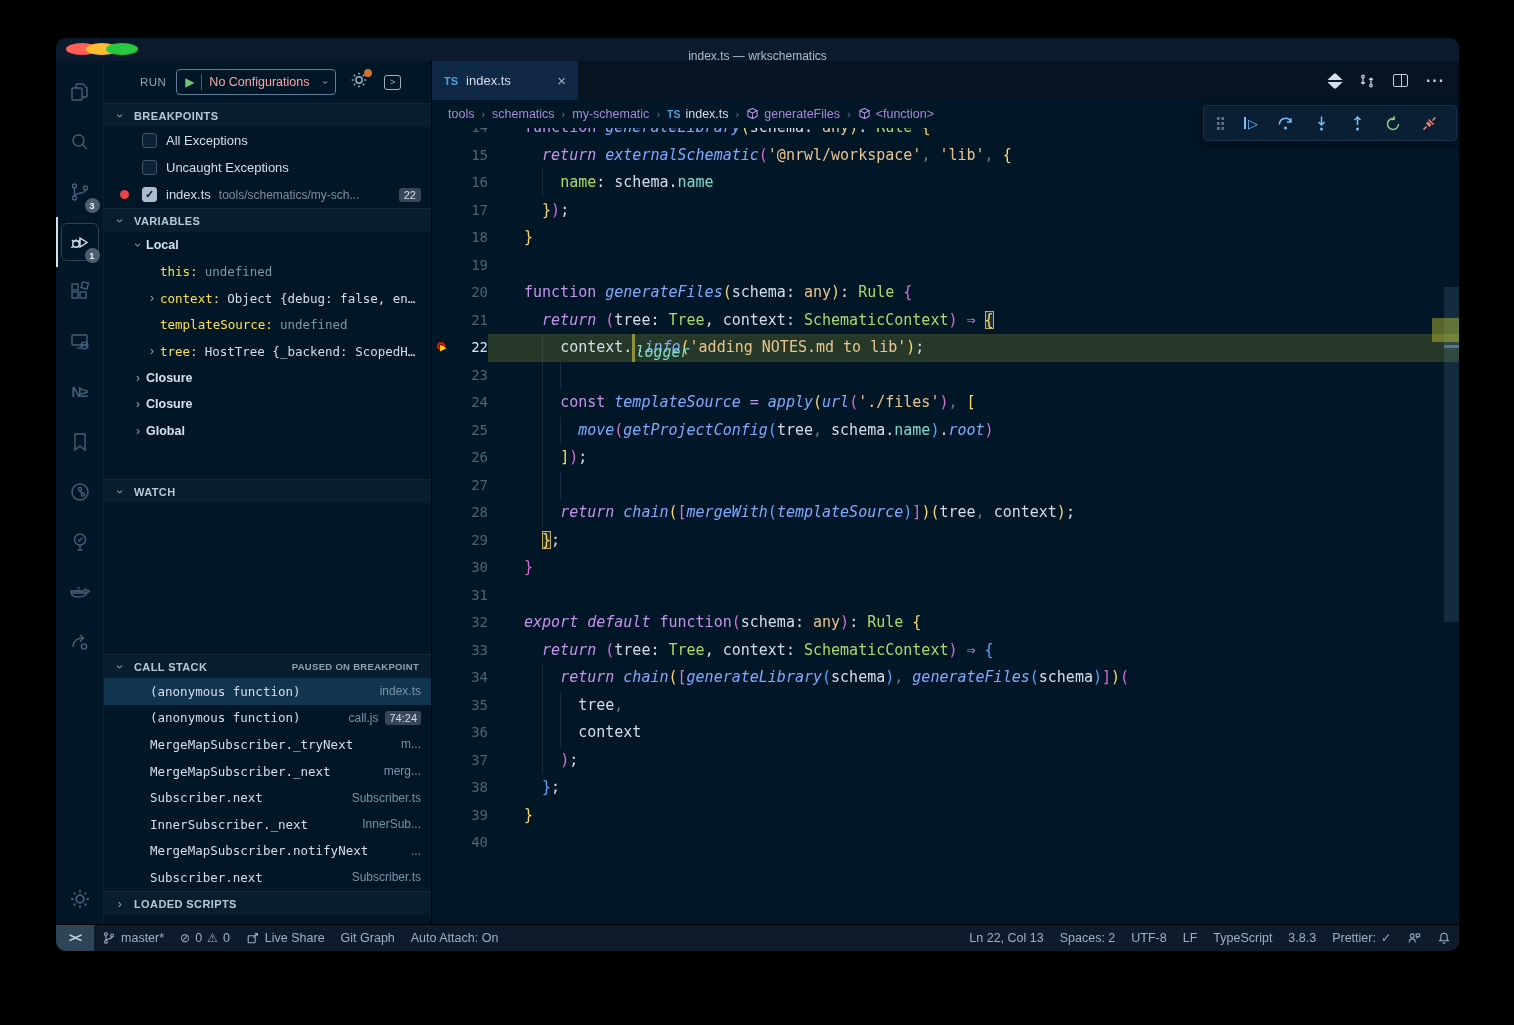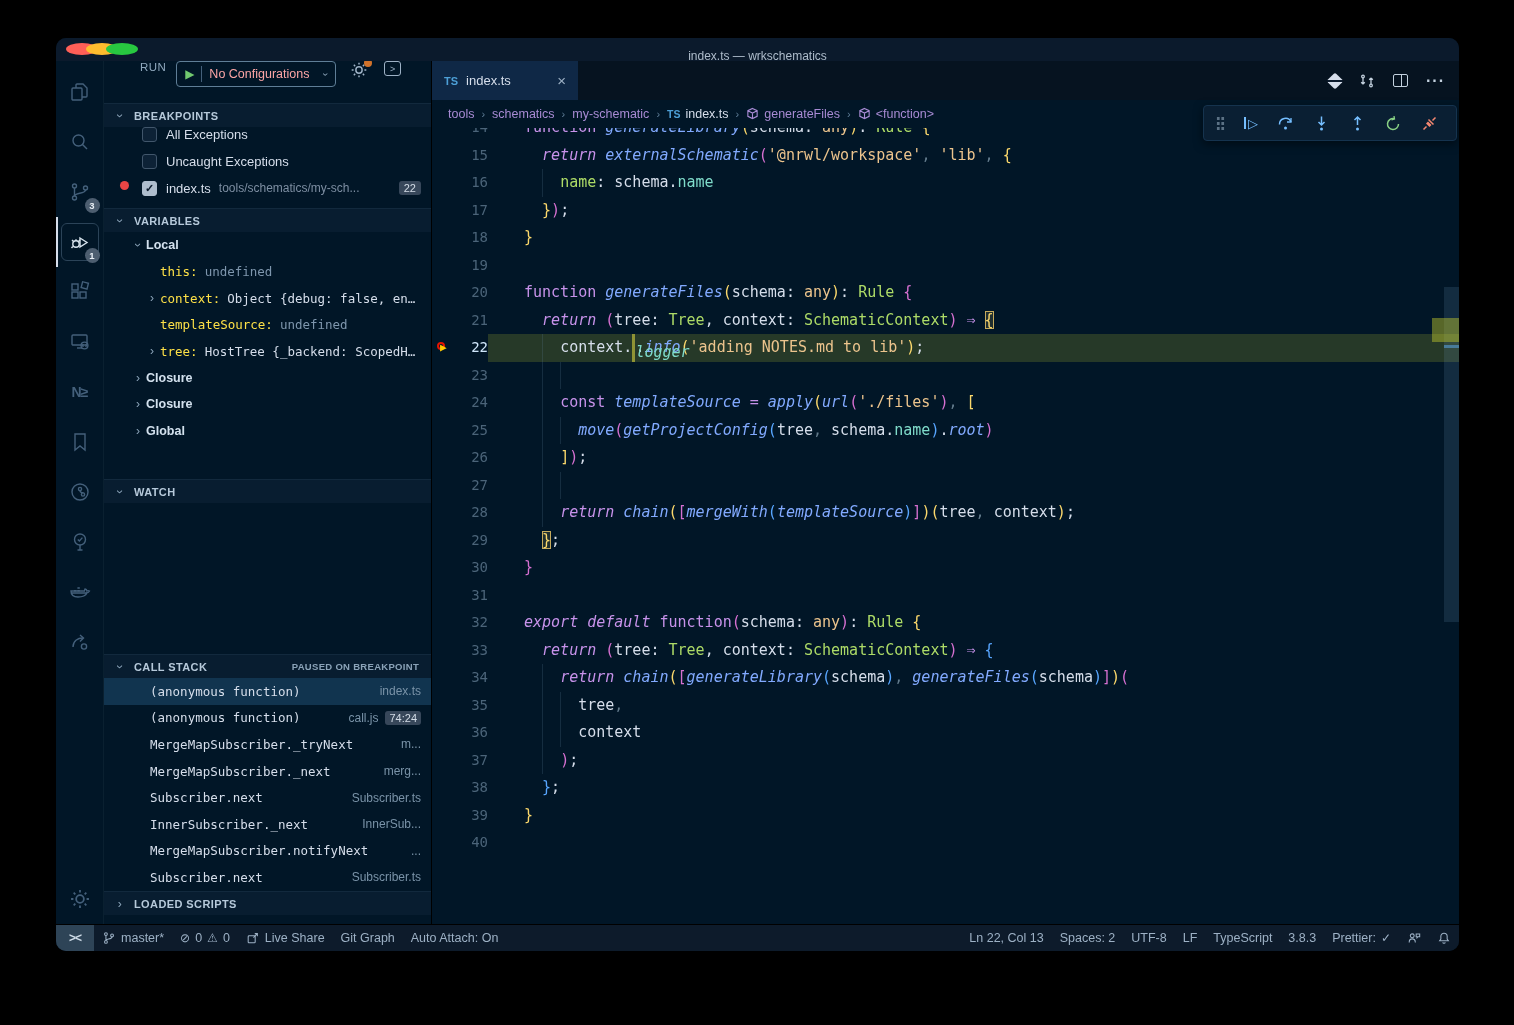--- a/index.html
+++ b/index.html
@@ -31,21 +31,21 @@
   .ab-box { width:38px; height:38px; display:flex; align-items:center; justify-content:center; }
   .ab-badge { position:absolute; right:4px; bottom:4px; width:15px; height:15px; border-radius:50%;
     background:#4d5e70; color:#e9eff5; font-size:9.5px; font-weight:bold;
     display:flex; align-items:center; justify-content:center; }
   .ab-spacer { flex:1; }
   .nx-glyph { font-size:14px; font-weight:bold; letter-spacing:-1px; }
 
   
   .sidebar { width:328px; flex:none; background:#011627; border-right:1px solid #000;
     display:flex; flex-direction:column; overflow:hidden; }
-  .runbar { height:42px; flex:none; display:flex; padding-left:36px; }
+  .runbar { height:42px; flex:none; display:flex; align-items:center; padding-left:36px; }
   .run-label { font-size:11.5px; color:#8fa8bd; letter-spacing:.4px; margin-right:10px; }
   .run-dd { width:160px; height:26px; border:1px solid #5f7e97; border-radius:4px;
     display:flex; align-items:center; padding:0 8px; gap:7px; }
   .run-play { color:#71c96f; font-size:12px; }
   .run-sep { width:1px; height:16px; background:#44607b; }
   .run-config { font-size:12.5px; color:#fca5a5; white-space:nowrap; flex:1; }
   .chev { color:#8ba3b8; font-size:10px; display:inline-block; transform:rotate(90deg); }
   .gear-wrap { position:relative; margin-left:14px; color:#9db1c5; }
   .gear-wrap svg, .ab-item .gearsvg { width:18px; height:18px; stroke:currentColor; fill:none; stroke-width:1.3; }
   .gear-dot { position:absolute; top:-2px; right:-4px; width:8px; height:8px; border-radius:50%; background:#d0722b; }
@@ -59,21 +59,21 @@
   .sec-status { margin-left:auto; font-size:9.5px; color:#8ba3b8; letter-spacing:.3px; }
   .sec-body { flex:none; overflow:hidden; }
   #breakpoints-body { height:81px; } #variables-body { height:247px; }
   #watch-body { height:151px; } #callstack-body { height:213px; }
   .ls-fill { flex:1; }
 
   .tw { color:#8ba3b8; font-size:12px; width:16px; flex:none; text-align:center; display:inline-block; }
   .tw.open { transform:rotate(90deg); }
   .tw.hidden { visibility:hidden; }
 
-  .bp-row { height:27px; display:flex; align-items:flex-start; padding-left:38px; position:relative; }
+  .bp-row { height:27px; display:flex; align-items:center; padding-left:38px; position:relative; }
   .bp-dot { position:absolute; left:16px; width:9px; height:9px; border-radius:50%; background:#e84545; }
   .cb { width:15px; height:15px; border:1px solid #41566b; border-radius:3px; background:#0d2236;
     margin-right:9px; flex:none; font-size:11px; line-height:13px; text-align:center; color:#0b1a2c; }
   .cb.checked { background:#aebdcd; border-color:#aebdcd; font-weight:bold; }
   .bp-label { font-size:13px; color:#d6deeb; margin-right:8px; white-space:nowrap; }
   .bp-path { font-size:12px; color:#7d8ea2; white-space:nowrap; overflow:hidden; flex:1; }
   .badge { background:#37475a; color:#d3dce6; font-size:11px; border-radius:3px;
     padding:1px 5px; margin:0 10px 0 6px; flex:none; }
 
   .tree-row { height:26.5px; display:flex; align-items:center; }

